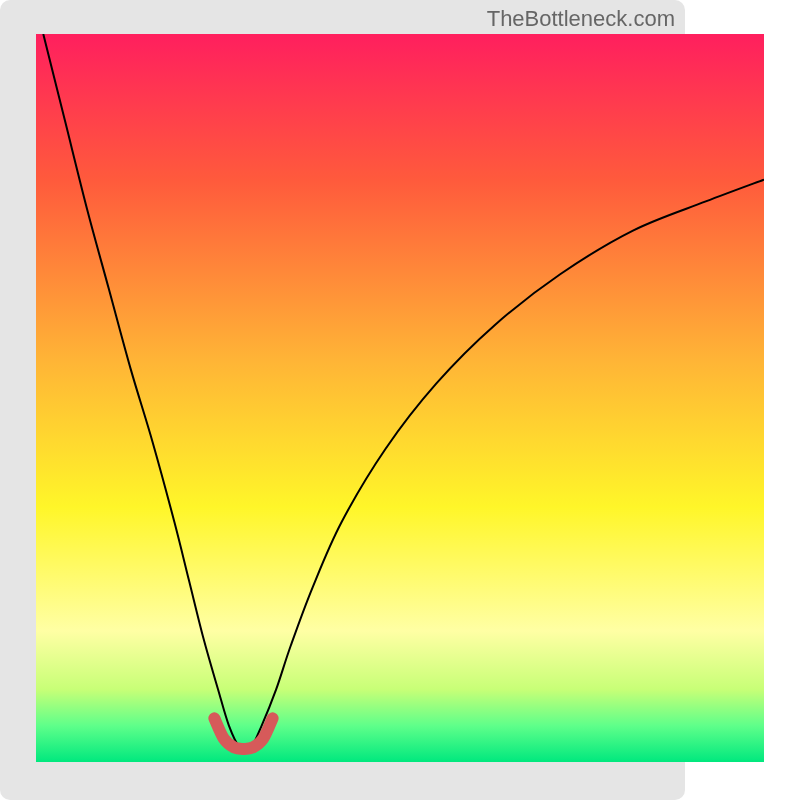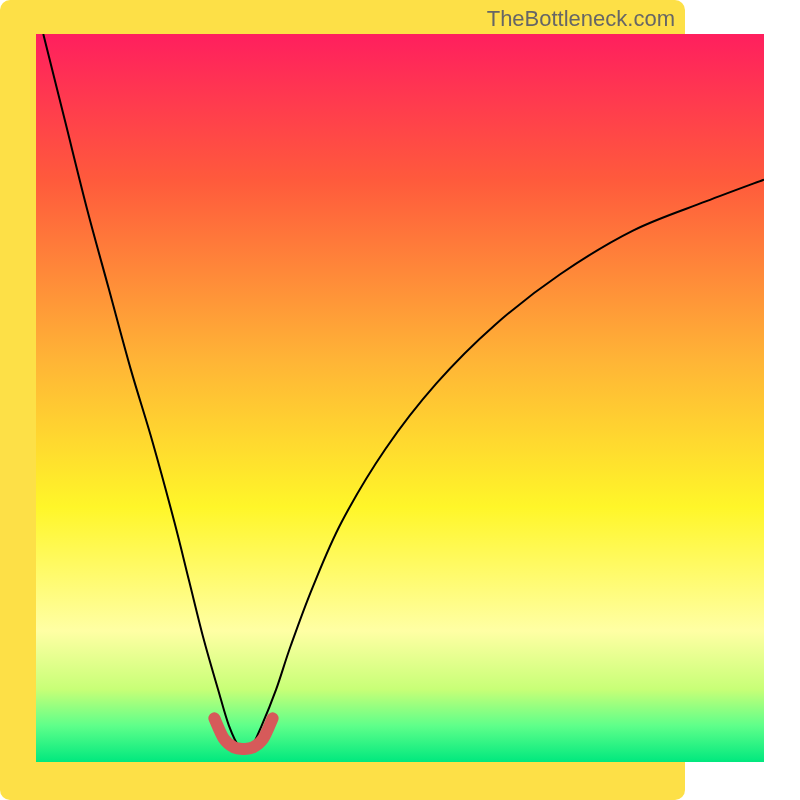--- a/index.html
+++ b/index.html
@@ -6,21 +6,21 @@
     margin: 0;
     padding: 0;
     width: 800px;
     height: 800px;
     overflow: hidden;
     font-family: Arial, sans-serif;
   }
   .outer {
     width: 685px;
     height: 800px;
-    background: #fde047;
+    background: #e5e5e5;
     position: relative;
     border-radius: 10px;
   }
   .watermark {
     position: absolute;
     top: 6px;
     right: 10px;
     color: #666;
     font-size: 22px;
     font-weight: 500;

